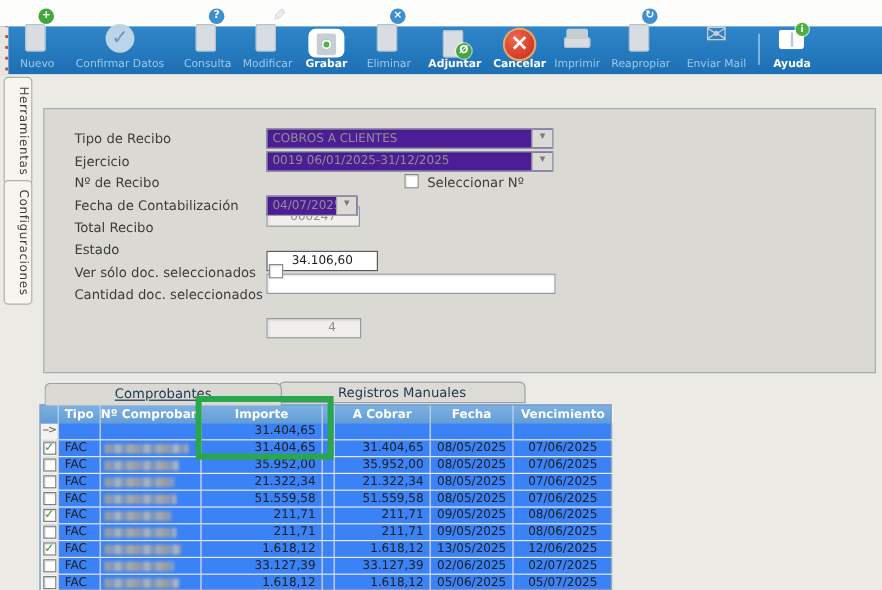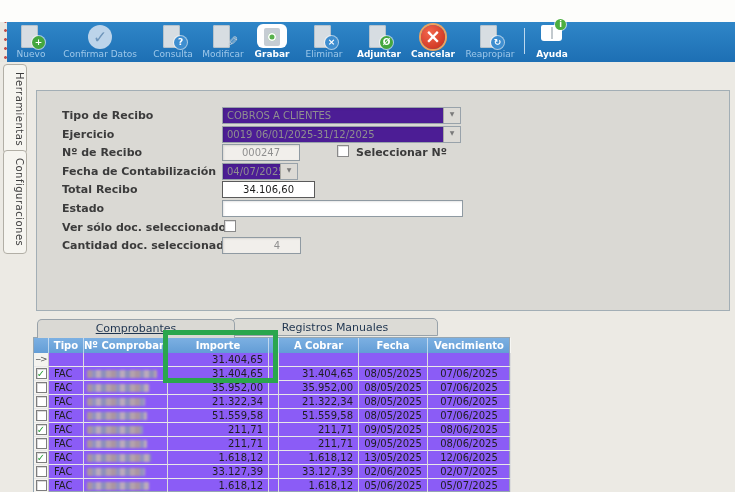--- a/index.html
+++ b/index.html
@@ -15,21 +15,21 @@
 
   
   .toolbar{position:absolute;left:0;top:22px;width:735px;height:40px;background:linear-gradient(#2f86c8,#1d6fb4);display:flex;align-items:stretch;}
   .grip{width:7px;height:100%;background:#e9e7e1;
     background-image:radial-gradient(circle 1.5px, #c05050 1.2px, transparent 1.6px);
     background-size:7px 9px;background-position:2px 4px;}
   .tb-buttons{display:flex;align-items:stretch;padding-left:2px;}
   .tbtn{display:flex;flex-direction:column;align-items:center;justify-content:flex-end;padding:2px 0 2px 0;cursor:default;}
   .tlabel{font-size:9px;line-height:11px;white-space:nowrap;}
   .tbtn.enabled .tlabel{color:#ffffff;font-weight:bold;}
-  .tbtn.disabled .tlabel{color:#9ec8ea;}
+  .tbtn.disabled .tlabel{color:#9ec8ea;margin-top:29px;}
   .tb-sep{width:1px;background:#bcd8ee;margin:6px 3px 8px 3px;}
 
   
   .icon{position:relative;width:30px;height:27px;display:block;margin-bottom:1px;}
   .doc-base::before{content:"";position:absolute;left:5px;top:1px;width:17px;height:23px;background:#d7dde2;border-radius:2px;
     box-shadow:inset 0 0 0 1px #b6c2cb;}
   .badge{position:absolute;right:1px;bottom:-1px;width:13px;height:13px;border-radius:50%;color:#fff;
     font-size:9px;line-height:13px;font-weight:bold;text-align:center;box-shadow:0 0 0 1px rgba(255,255,255,.6);}
   .b-green{background:#44a73e;}
   .b-blue{background:#3e8ed0;}
@@ -67,43 +67,43 @@
   
   .vtab{position:absolute;left:3px;width:20px;background:#f6f5f0;border:1px solid #b2afa6;border-radius:4px;
     writing-mode:vertical-rl;font-size:10px;color:#3d3d3d;padding:7px 1px;text-align:center;letter-spacing:.5px;}
   .vtab-herramientas{top:64px;}
   .vtab-configuraciones{top:150px;}
 
   
   .form-panel{position:absolute;left:36px;top:90px;width:694px;height:221px;background:#dad9d4;border:1px solid #a2aeb5;box-sizing:border-box;}
   .form-tab{position:absolute;left:44px;top:73px;width:116px;height:18px;background:#dad9d4;border:1px solid #a2aeb5;border-bottom:none;
     border-radius:5px 5px 0 0;z-index:2;text-align:center;font-size:11px;font-weight:bold;color:#1d3a5f;line-height:18px;}
-  .flabel{position:absolute;left:62px;font-size:11px;font-weight:bold;color:#3b3b3b;white-space:nowrap;z-index:3;}
+  .flabel{position:absolute;left:62px;font-size:11px;font-weight:normal;color:#3b3b3b;white-space:nowrap;z-index:3;}
   .field{position:absolute;box-sizing:border-box;height:17px;font-size:10px;z-index:3;}
   .dd{background:#4c1d95;border:1px solid #98a2aa;box-shadow:inset 1px 1px 2px rgba(0,0,0,.12);color:#8f8f8f;
     line-height:15px;padding-left:4px;overflow:hidden;}
   .dd .arrow{position:absolute;right:0;top:0;width:16px;height:15px;background:#dcdad5;border-left:1px solid #a8a8a2;text-align:center;}
   .dd .arrow::after{content:"▼";font-size:6px;color:#7a7a7a;position:relative;top:-3px;}
-  .inp{background:#f1efeb;border:1px solid #8f9aa2;box-shadow:inset 1px 1px 2px rgba(0,0,0,.1);color:#8f8f8f;line-height:15px;}
+  .inp{background:#f1efeb;border:1px solid #8f9aa2;box-shadow:inset 1px 1px 2px rgba(0,0,0,.1);color:#8f8f8f;line-height:15px;margin-top:28px;}
   .inp.white{background:#fff;color:#1c1c1c;}
   .inp.darkborder{border:1px solid #5a5a5a;box-shadow:none;}
   .t-center{text-align:center;}
   .t-right{text-align:right;padding-right:20px;}
   .cb-form{position:absolute;width:12px;height:12px;background:#fff;border:1px solid #8a8a8a;box-sizing:border-box;z-index:3;
     box-shadow:inset 1px 1px 0 rgba(0,0,0,.12);}
 
   
   .doc-tab{position:absolute;height:18px;background:#dcdbd6;border:1px solid #98a2aa;border-radius:5px 5px 0 0;box-sizing:border-box;
     text-align:center;font-size:11px;color:#1f3550;line-height:17px;}
   .doc-tab.active{z-index:4;height:19px;border-bottom:none;background:#dad9d4;}
   .doc-tab.inactive{z-index:1;}
   .tab-comprobantes{left:37px;top:319px;width:198px;text-decoration:underline;}
   .tab-registros{left:232px;top:318px;width:206px;}
 
-  .doc-table{position:absolute;left:33px;top:337px;width:477px;height:155px;background:#8b5cf6;border:1px solid #96a6b2;box-sizing:border-box;z-index:3;}
+  .doc-table{position:absolute;left:33px;top:337px;width:477px;height:155px;background:#3b82f6;border:1px solid #96a6b2;box-sizing:border-box;z-index:3;}
   .trow{display:grid;grid-template-columns:15px 35px 84px 101px 10px 80px 69px 83px;height:14px;}
   .trow.thead{height:15px;background:linear-gradient(#7cb0e2,#639dd6);}
   .th{font-size:10px;font-weight:bold;color:#fff;text-align:center;line-height:15px;border-right:1px solid rgba(255,255,255,.55);
     box-sizing:border-box;overflow:hidden;white-space:nowrap;}
   .td{font-size:10px;color:#1e1e1e;line-height:13px;border-right:1px solid #dcdcdc;border-bottom:1px solid #e8e8e8;
     box-sizing:border-box;overflow:hidden;white-space:nowrap;display:flex;align-items:center;}
   .td.num{justify-content:flex-end;padding-right:5px;}
   .td.ctr{justify-content:center;}
   .td.sel{justify-content:center;background:#f4f3ef;border-right:1px solid #c9c9c4;}
   .marker{font-size:9px;color:#555;letter-spacing:-1px;}
@@ -160,25 +160,33 @@
         <div class="tbtn enabled" style="width: 56px;">
           <span class="icon icon-document-attach doc-base">
             <span class="badge b-green">Ø</span>
           </span>
           <span class="tlabel">Adjuntar</span>
         </div>
         <div class="tbtn enabled" style="width: 52px;">
           <span class="icon icon-cancel-circle"></span>
           <span class="tlabel">Cancelar</span>
         </div>
+        <div class="tbtn disabled" style="width: 44px;">
+          <span class="icon icon-printer"></span>
+          <span class="tlabel">Imprimir</span>
+        </div>
         <div class="tbtn disabled" style="width: 62px;">
           <span class="icon icon-document-refresh doc-base">
             <span class="badge b-blue">↻</span>
           </span>
           <span class="tlabel">Reapropiar</span>
+        </div>
+        <div class="tbtn disabled" style="width: 64px;">
+          <span class="icon icon-envelope"></span>
+          <span class="tlabel">Enviar Mail</span>
         </div>
         <div class="tb-sep"></div>
         <div class="tbtn enabled" style="width: 48px; gap: 28px;">
           <span class="icon icon-help-book"></span>
           <span class="tlabel">Ayuda</span>
         </div>
       </div>
   </div>
 
   <div class="content-bg"></div>

